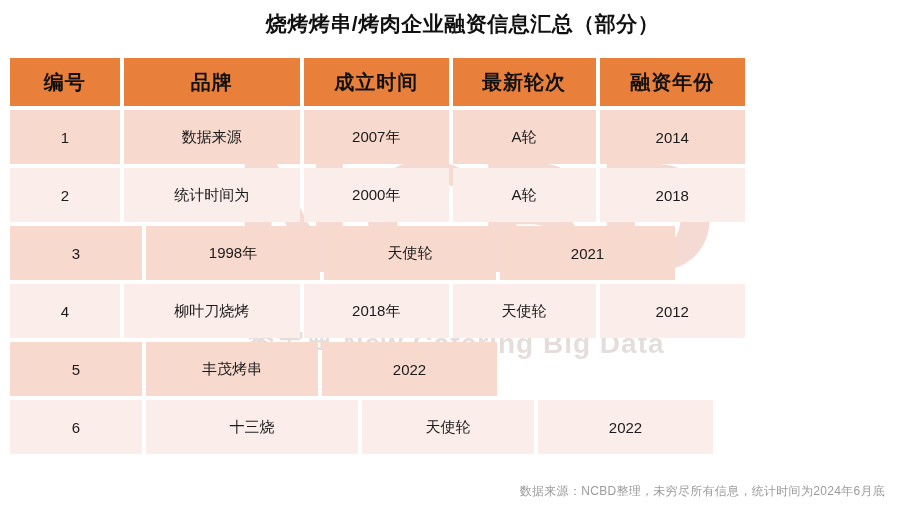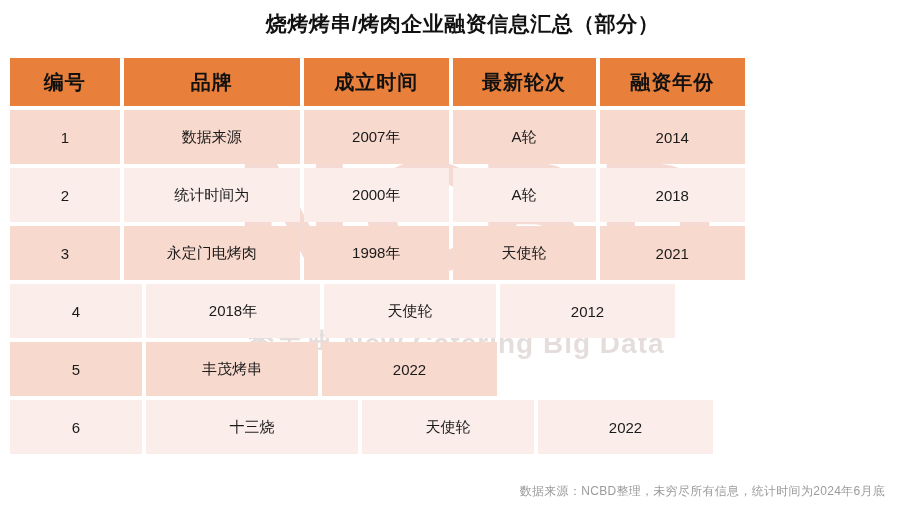--- a/index.html
+++ b/index.html
@@ -172,28 +172,28 @@
     <div class="row data-row even">
       <div class="cell c0">2</div>
       <div class="cell c1">统计时间为</div>
       <div class="cell c2">2000年</div>
       <div class="cell c3">A轮</div>
       <div class="cell c4">2018</div>
     </div>
 
     <div class="row data-row odd">
       <div class="cell c0">3</div>
-      <div class="cell c1">永定门电烤肉</div>
       <div class="cell c2">1998年</div>
       <div class="cell c3">天使轮</div>
       <div class="cell c4">2021</div>
     </div>
 
     <div class="row data-row even">
       <div class="cell c0">4</div>
+      <div class="cell c1">柳叶刀烧烤</div>
       <div class="cell c2">2018年</div>
       <div class="cell c3">天使轮</div>
       <div class="cell c4">2012</div>
     </div>
 
     <div class="row data-row odd">
       <div class="cell c0">5</div>
       <div class="cell c3">丰茂烤串</div>
       <div class="cell c4">2022</div>
     </div>

